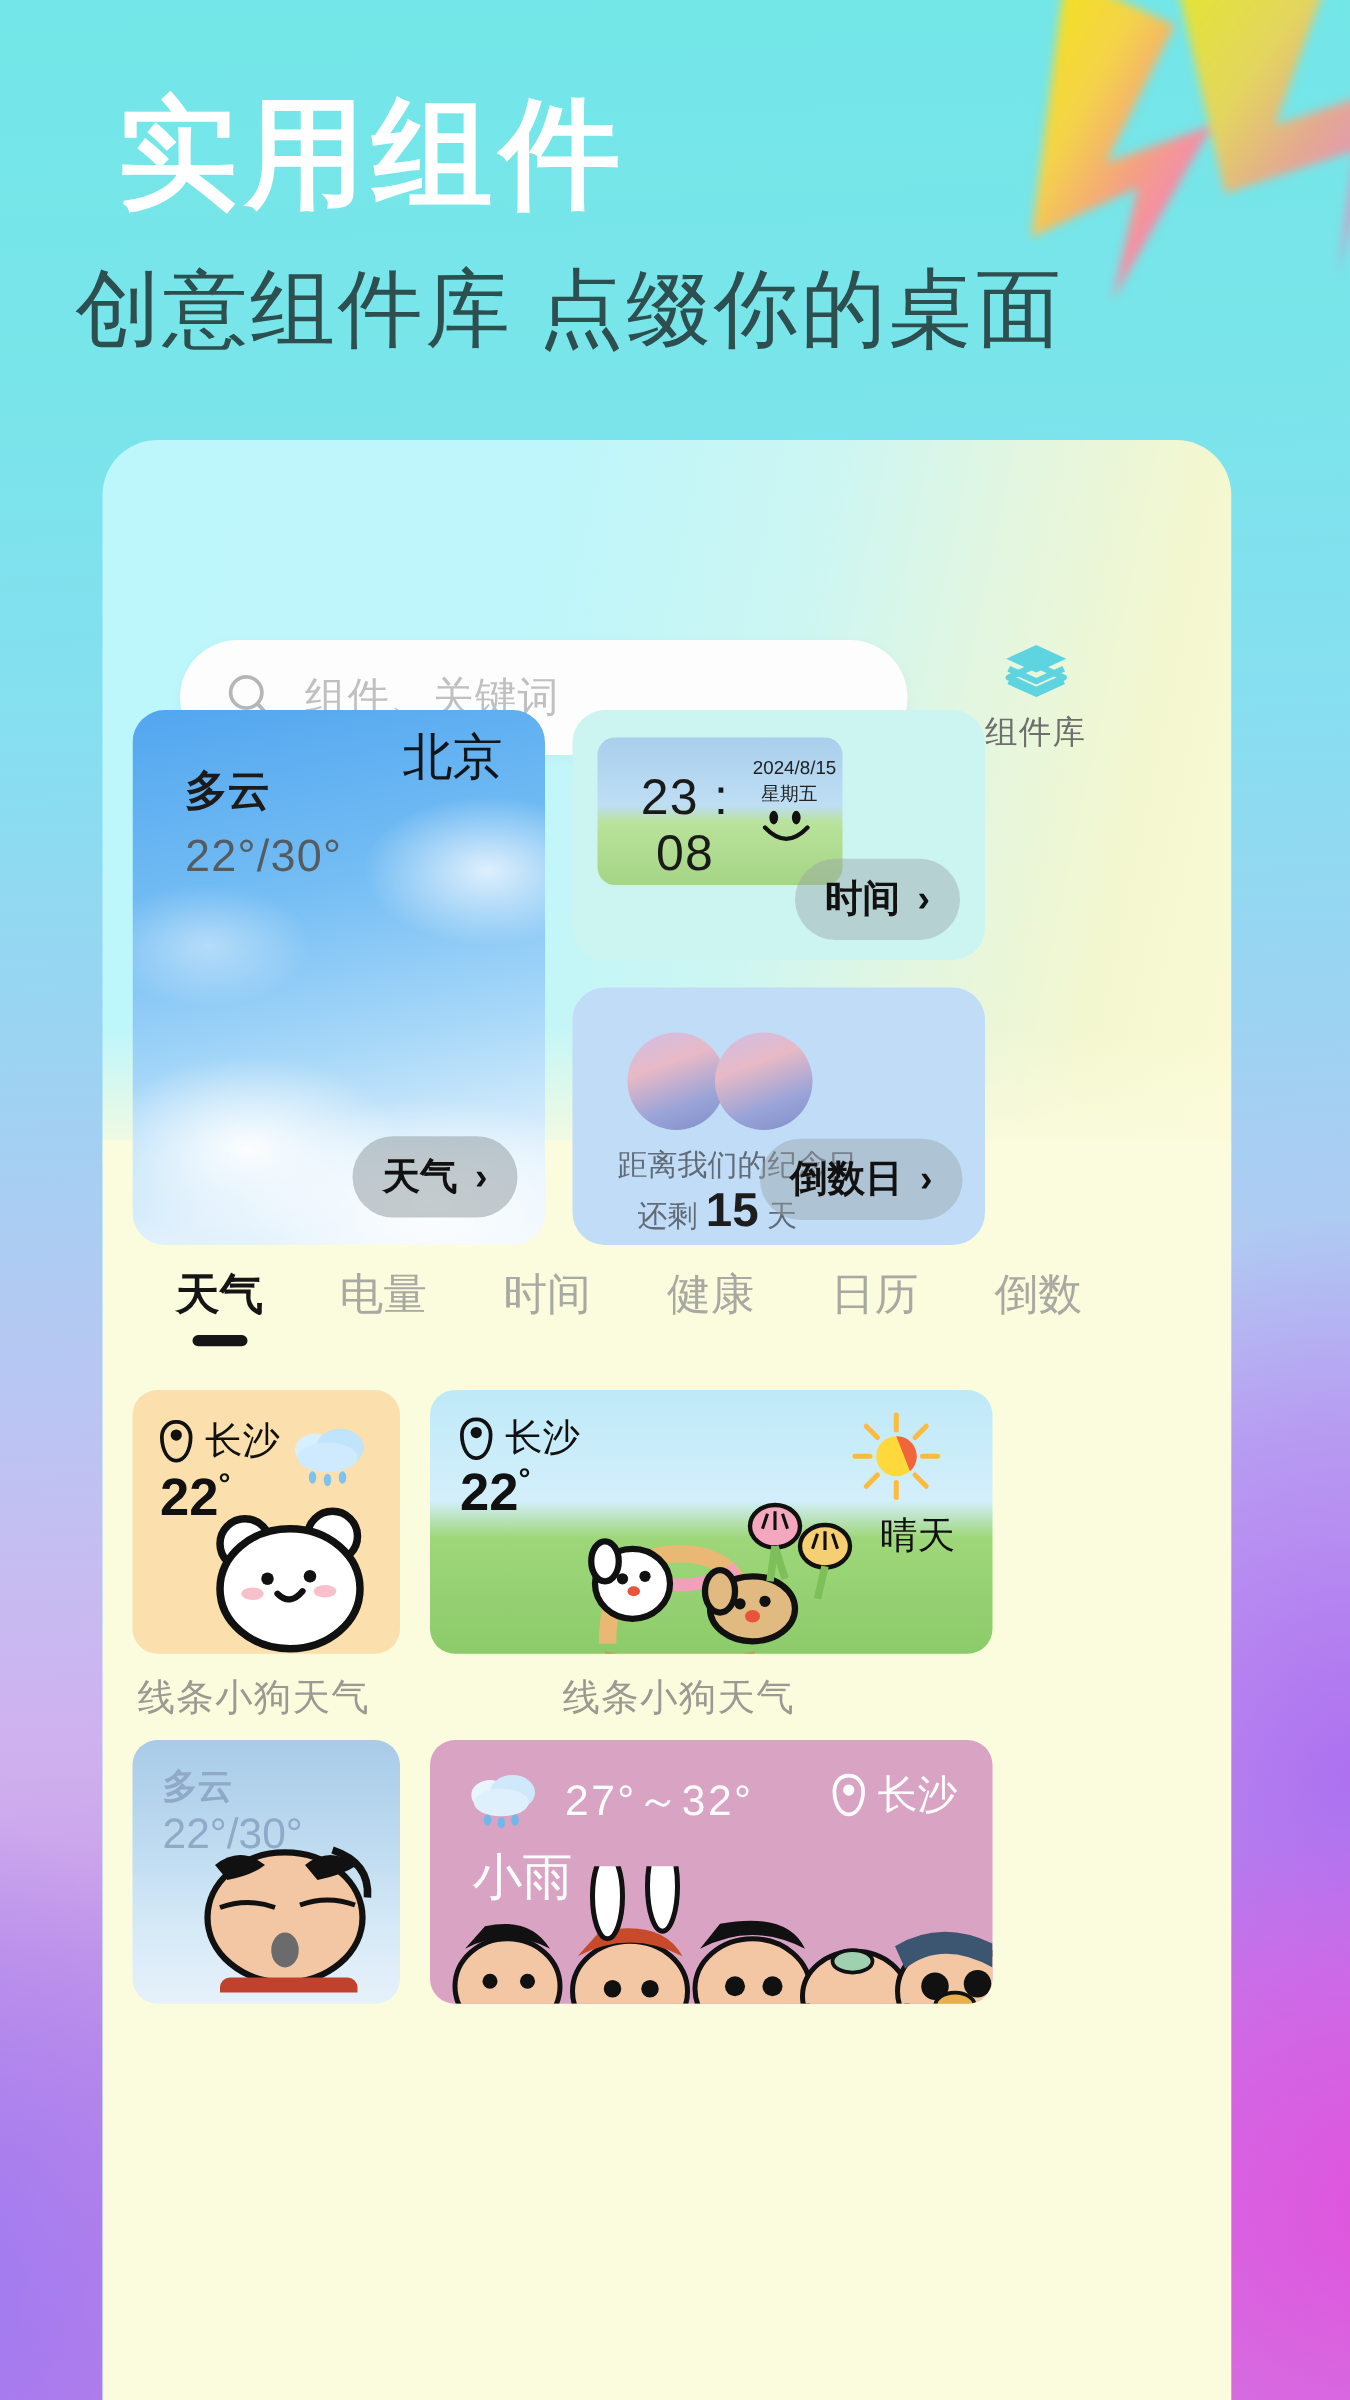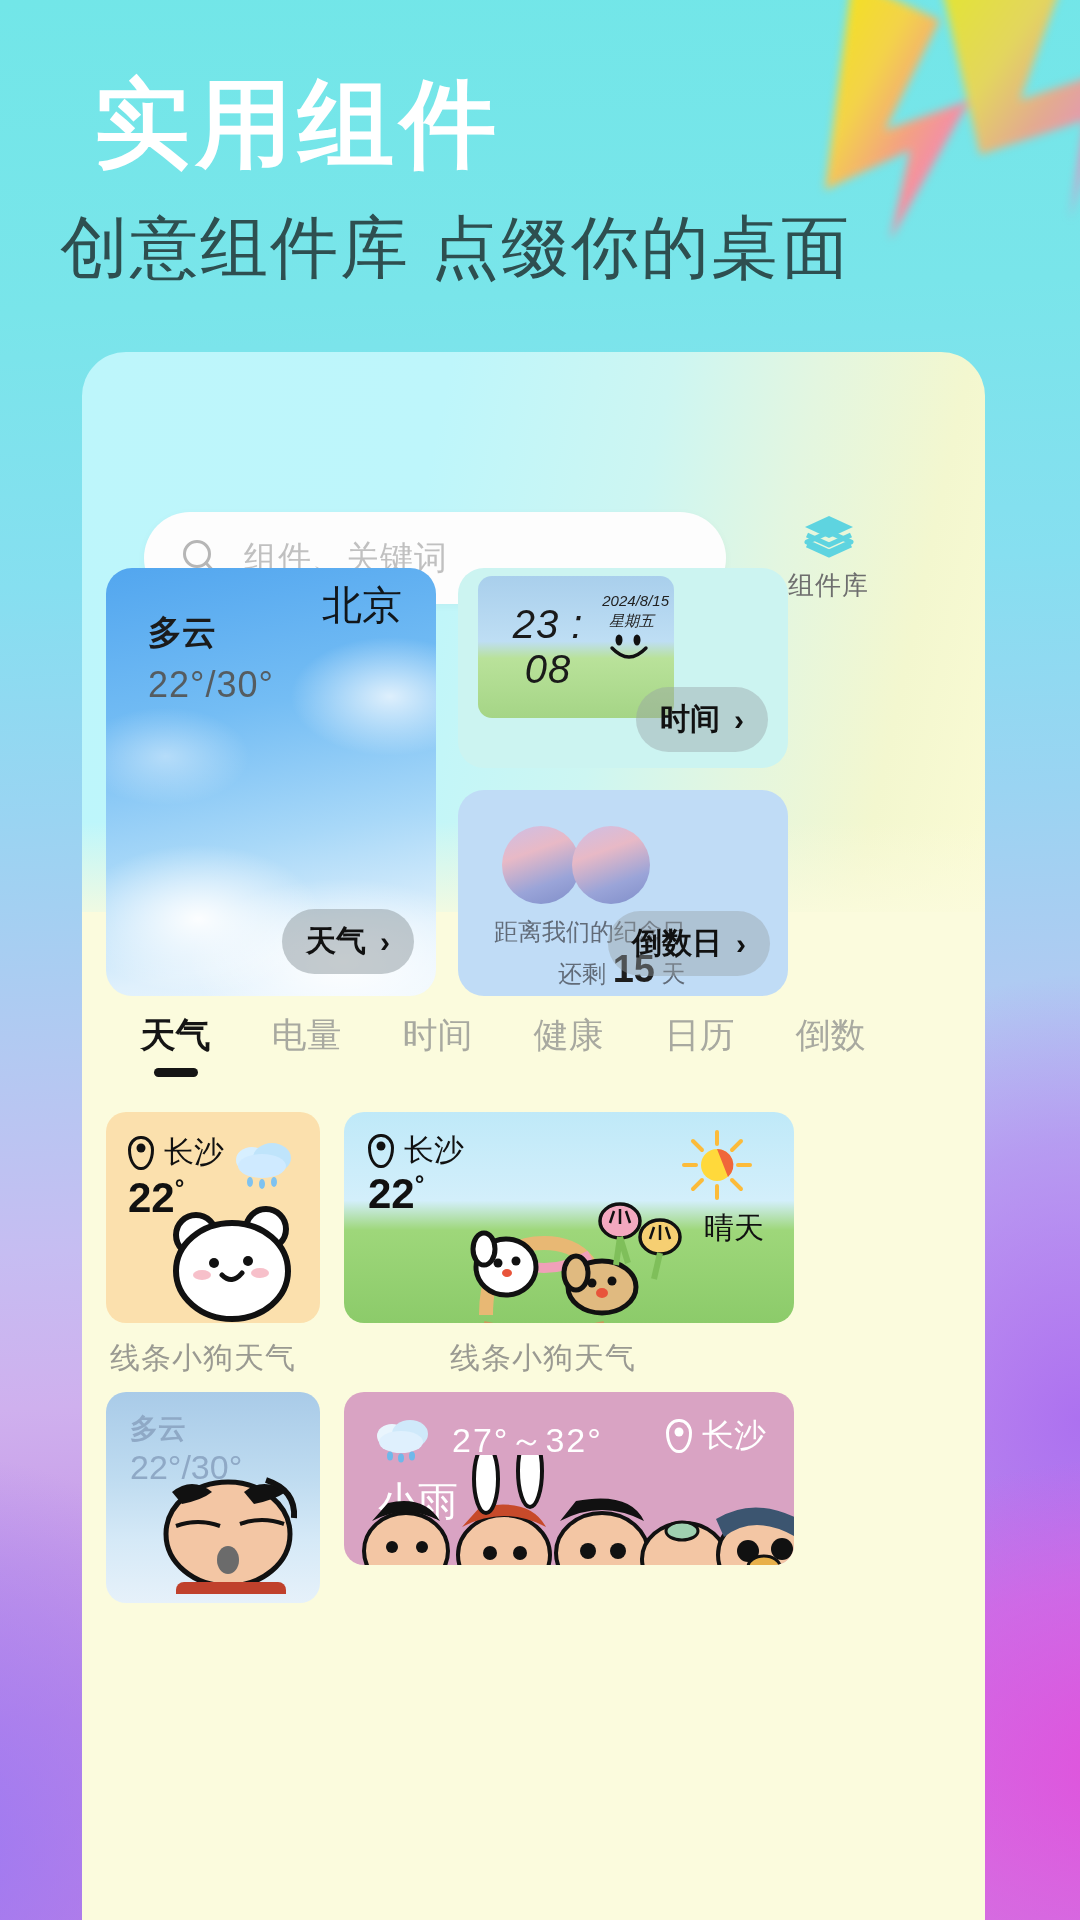--- a/index.html
+++ b/index.html
@@ -127,42 +127,41 @@
     border-radius: 26px; background: #ccf4f1;
     overflow: hidden;
   }
   .card-count {
     position: absolute; left: 376px; top: 222px;
     width: 330px; height: 206px;
     border-radius: 26px; background: #c0dcf6;
     overflow: hidden;
   }
   .mini-clock {
-    position: absolute; left: 20px; top: 8px;
-    width: 196px; height: 142px; border-radius: 14px; overflow: hidden;
+    position: absolute; left: 20px; top: 22px;
+    width: 196px; height: 118px; border-radius: 14px; overflow: hidden;
     background: linear-gradient(180deg,#a9cfec 0%, #bedef4 46%, #b9e29a 58%, #a5d586 100%);
-    font-style: italic;
   }
   .mc-time {
     position: absolute; left: 8px; top: 26px; width: 124px;
     text-align: center;
     font-size: 40px; font-weight: 500; color: #1a1a1a; letter-spacing: 1px;
     font-family: "Liberation Sans", sans-serif;
   }
   .mc-date { position: absolute; right: 5px; top: 16px; font-size: 15px; color: #222; }
   .mc-week { position: absolute; right: 20px; top: 36px; font-size: 15px; color: #222; }
   .mc-smile { position: absolute; right: 22px; top: 58px; }
   .clock-pill { position: absolute; right: 20px; bottom: 16px; }
 
   .cnt-circles { position: absolute; left: 44px; top: 36px; display: flex; }
   .cnt-circle { width: 78px; height: 78px; border-radius: 50%; overflow: hidden;
     background: linear-gradient(160deg,#cdbfe6 0%, #e8b9c6 34%, #9aa4d8 70%, #7f8ec9 100%); }
   .cnt-circle:nth-child(2) { margin-left: -8px; }
   .cnt-l1 { position: absolute; left: 36px; top: 126px; font-size: 24px; color: #616b78; }
-  .cnt-l2 { position: absolute; left: 52px; top: 158px; font-size: 24px; color: #616b78; margin-left: 48px; }
+  .cnt-l2 { position: absolute; left: 52px; top: 158px; font-size: 24px; color: #616b78; }
   .cnt-num { font-size: 38px; font-weight: 800; color: #1d1d1d; }
   .count-pill { position: absolute; right: 18px; bottom: 20px; }
 
   
   .tabs {
     position: absolute; left: 0; top: 660px; width: 100%;
     display: flex; align-items: flex-start; padding-left: 28px;
     gap: 0;
   }
   .tab {
@@ -193,21 +192,21 @@
   .lbl-small { position: absolute; left: 28px; top: 226px; }
   .lbl-large { position: absolute; left: 368px; top: 226px; }
 
   .w-small2 {
     position: absolute; left: 24px; top: 0;
     width: 214px; height: 211px; border-radius: 20px; overflow: hidden;
     background: linear-gradient(180deg,#a9cbe8 0%, #bedbf0 40%, #d5e9f7 70%, #e6f1fa 100%);
   }
   .w-large2 {
     position: absolute; left: 262px; top: 0;
-    width: 450px; height: 173px; border-radius: 20px; overflow: hidden;
+    width: 450px; height: 211px; border-radius: 20px; overflow: hidden;
     background: #d9a3c3;
   }
 
   .loc-row { display: flex; align-items: center; gap: 10px; }
 
   .tag-city { font-size: 30px; color: #111; }
   .tag-temp { font-size: 42px; font-weight: 700; color: #111; }
   .tag-temp .deg { font-size: 24px; vertical-align: top; }
 
   .sm-head { position: absolute; left: 22px; top: 20px; }

